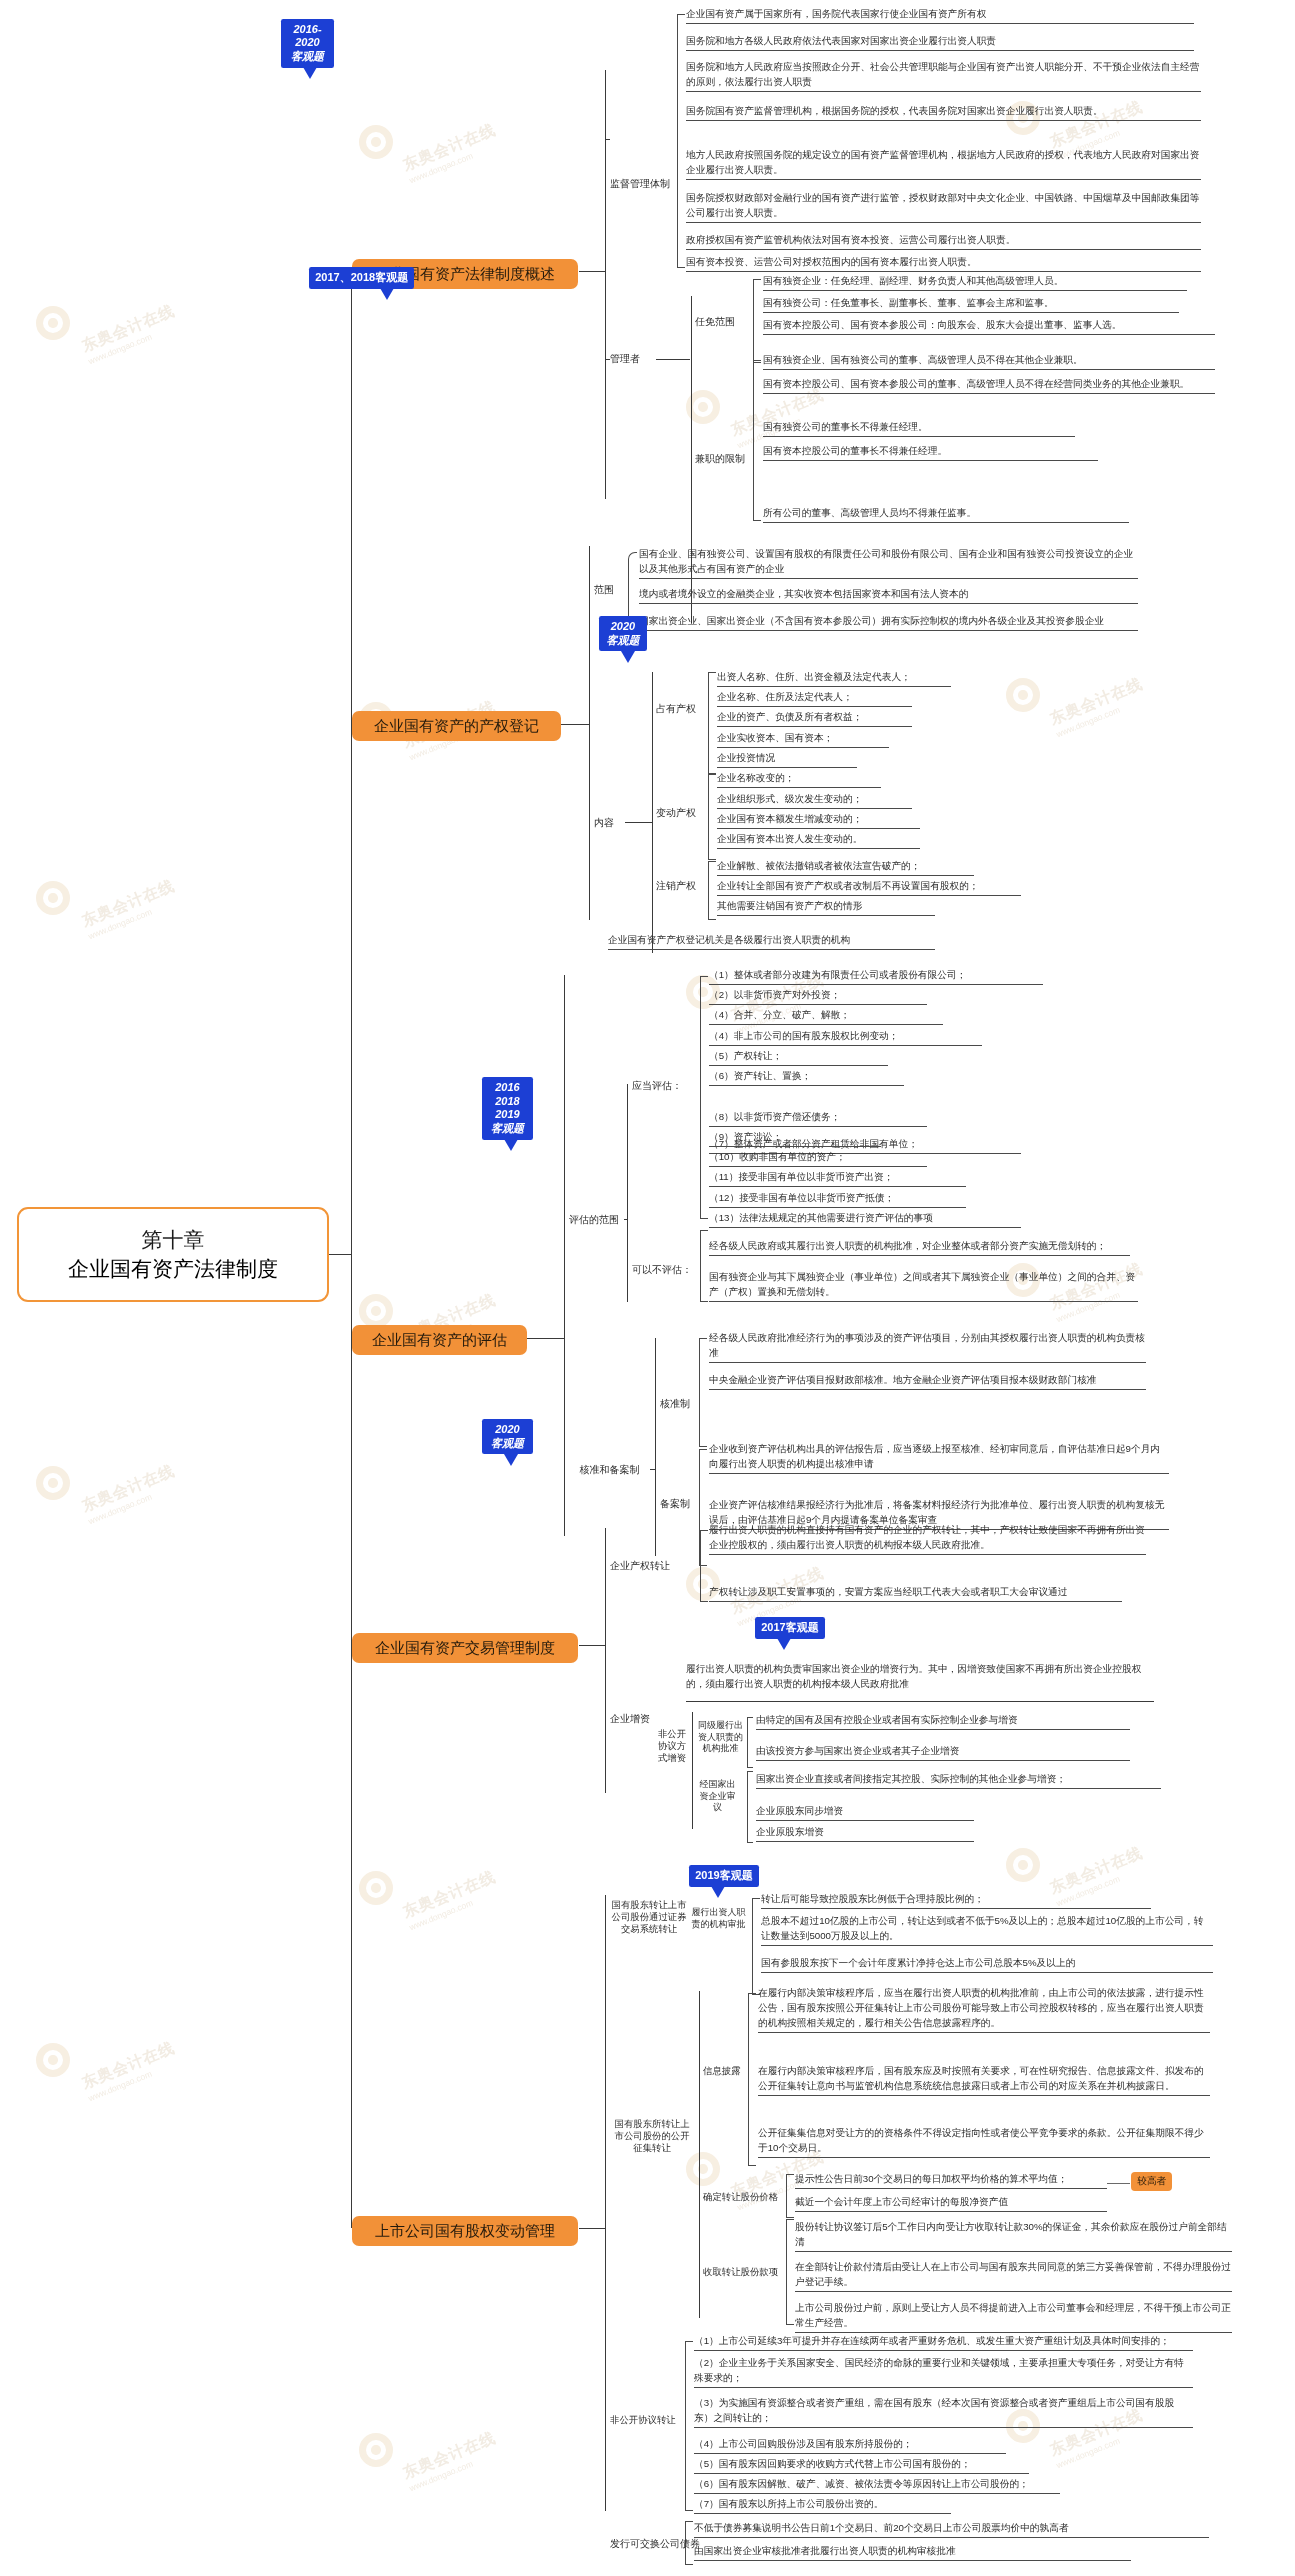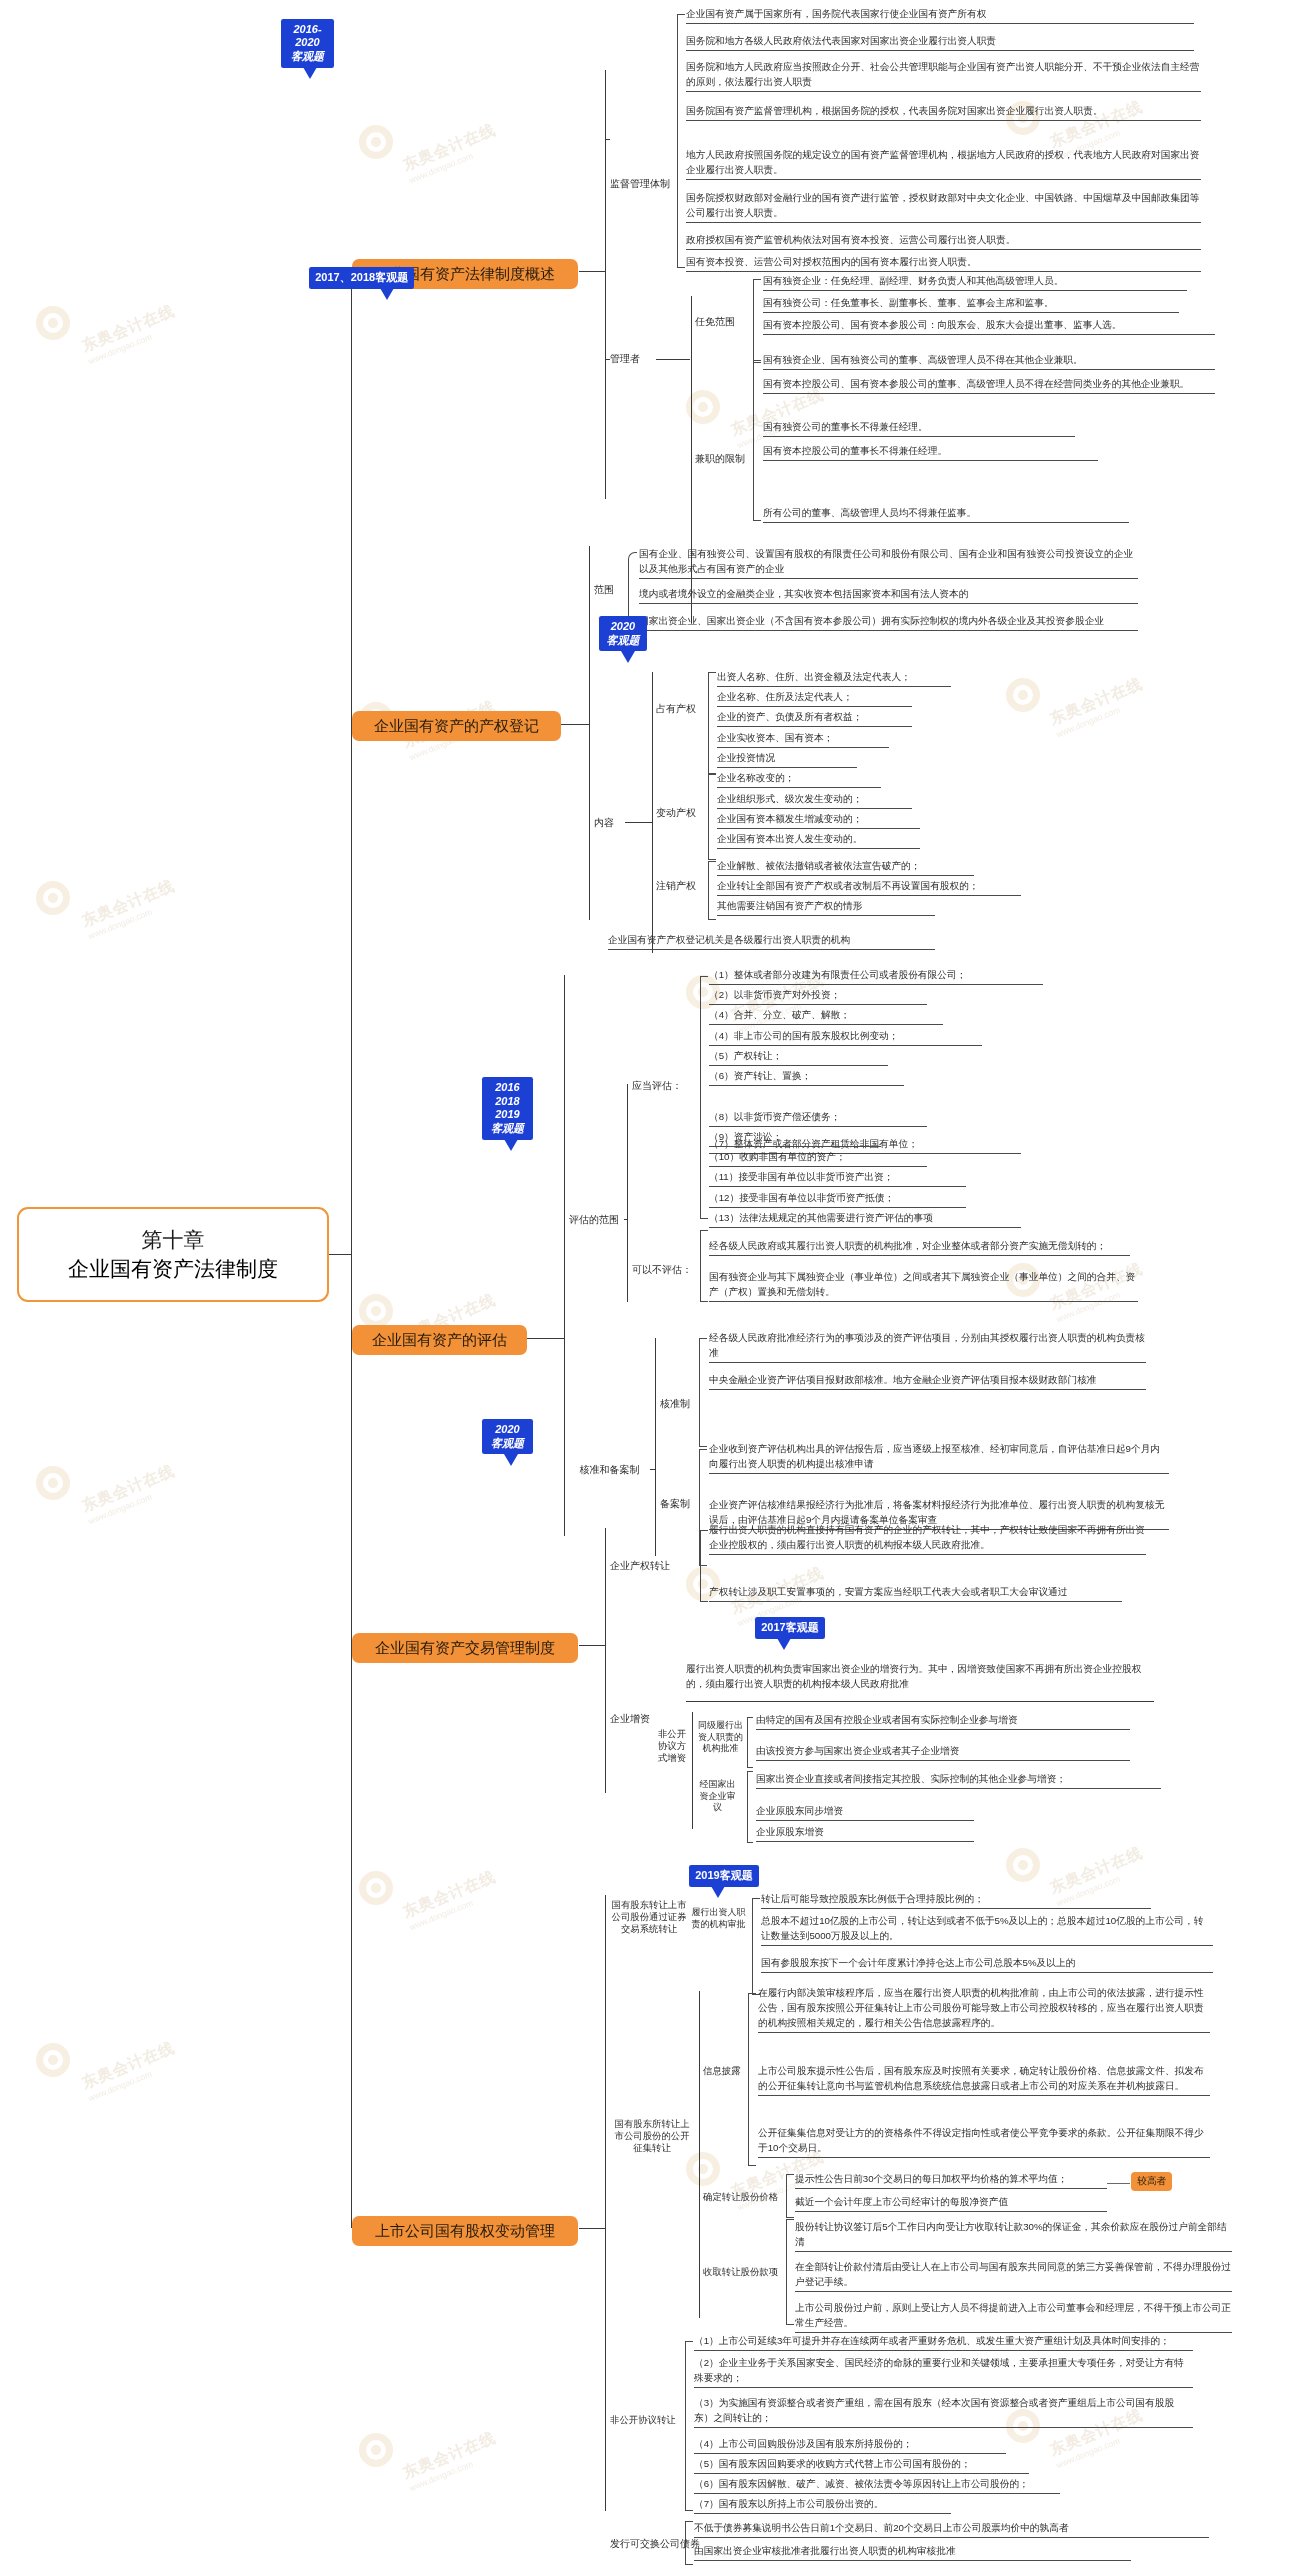--- a/index.html
+++ b/index.html
@@ -403,21 +403,21 @@
   <div class="leaf" style="left:761px; top:1891px; width:390px;">转让后可能导致控股股东比例低于合理持股比例的；</div>
   <div class="leaf" style="left:761px; top:1913px; width:452px;">总股本不超过10亿股的上市公司，转让达到或者不低于5%及以上的；总股本超过10亿股的上市公司，转让数量达到5000万股及以上的。</div>
   <div class="leaf" style="left:761px; top:1955px; width:452px;">国有参股股东按下一个会计年度累计净持仓达上市公司总股本5%及以上的</div>
 
   <div class="lbl multi" style="left:610px; top:2118px; width:84px; font-size:9.4px;">国有股东所转让上市公司股份的公开征集转让</div>
   <div class="vline" style="left:699px; top:1991px; height:327px;"></div>
 
   <div class="lbl" style="left:703px; top:2065px; font-size:9.4px;">信息披露</div>
   <div class="bracket sq" style="left:748px; top:1993px; width:7.8px; height:173px;"></div>
   <div class="leaf" style="left:758px; top:1985px; width:452px;">在履行内部决策审核程序后，应当在履行出资人职责的机构批准前，由上市公司的依法披露，进行提示性公告，国有股东按照公开征集转让上市公司股份可能导致上市公司控股权转移的，应当在履行出资人职责的机构按照相关规定的，履行相关公告信息披露程序的。</div>
-  <div class="leaf" style="left:758px; top:2063px; width:452px;">上市公司股东提示性公告后，国有股东应及时按照有关要求，确定转让股份价格、信息披露文件、拟发布的公开征集转让意向书与监管机构信息系统统信息披露日或者上市公司的对应关系在并机构披露日。</div>
+  <div class="leaf" style="left:758px; top:2063px; width:452px;">在履行内部决策审核程序后，国有股东应及时按照有关要求，可在性研究报告、信息披露文件、拟发布的公开征集转让意向书与监管机构信息系统统信息披露日或者上市公司的对应关系在并机构披露日。</div>
   <div class="leaf" style="left:758px; top:2125px; width:452px;">公开征集集信息对受让方的的资格条件不得设定指向性或者使公平竞争要求的条款。公开征集期限不得少于10个交易日。</div>
 
   <div class="lbl" style="left:703px; top:2191px; font-size:9.4px;">确定转让股份价格</div>
   <div class="bracket sq" style="left:786px; top:2174px; width:7.8px; height:44px;"></div>
   <div class="leaf" style="left:795px; top:2171px; width:312px;">提示性公告日前30个交易日的每日加权平均价格的算术平均值；</div>
   <div class="leaf" style="left:795px; top:2194px; width:312px;">截近一个会计年度上市公司经审计的每股净资产值</div>
   <div class="hline thin" style="left:1107px; top:2183px; width:23.4px;"></div>
   <div class="otag" style="left:1131px; top:2172px;">较高者</div>
 
   <div class="lbl" style="left:703px; top:2266px; font-size:9.4px;">收取转让股份款项</div>

